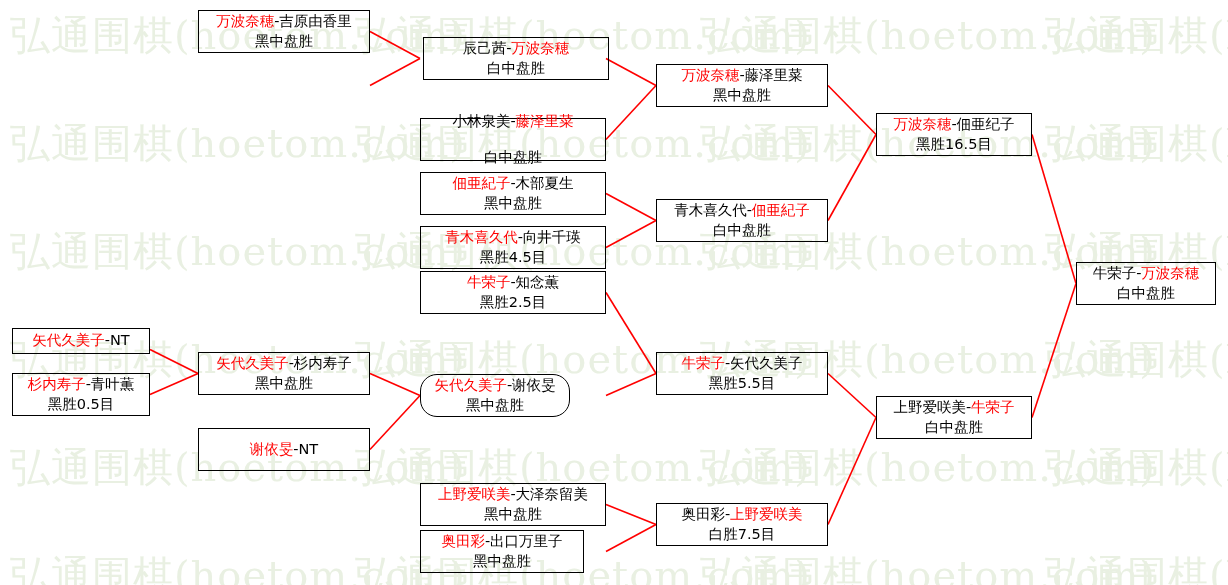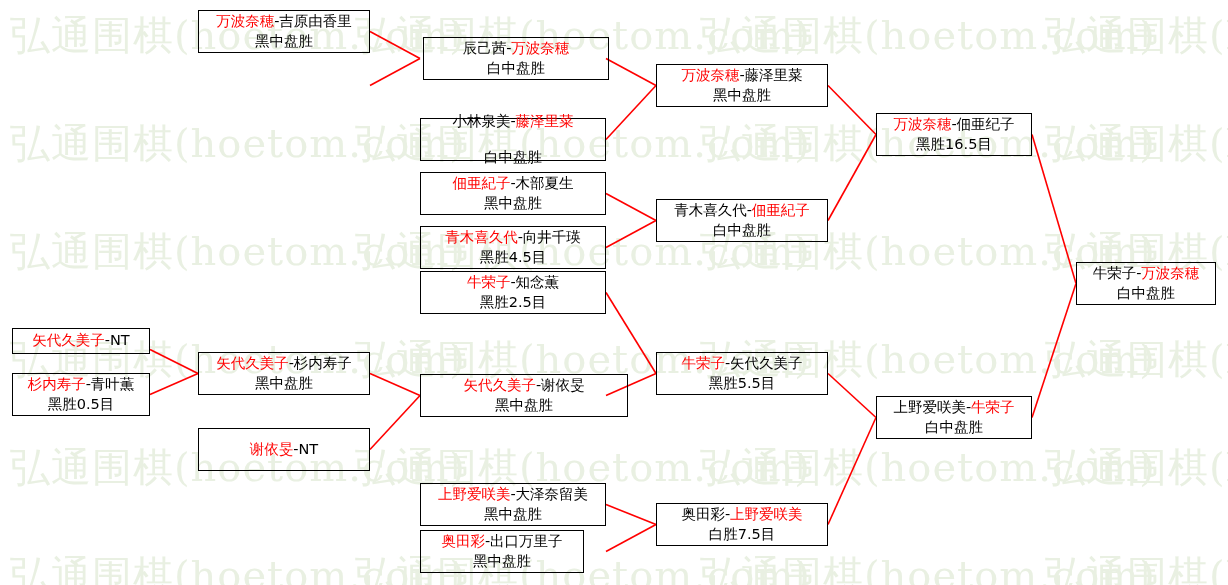--- a/index.html
+++ b/index.html
@@ -120,21 +120,21 @@
       <span class="l1"><span class="r">杉内寿子</span><span class="k">-</span><span class="k">青叶薫</span></span>
       <span class="l2 k">黑胜0.5目</span>
     </div>
     <div class="node" style="left: 198px; top: 352px; width: 172px; height: 43px; border-color: rgb(0, 0, 0);">
       <span class="l1"><span class="r">矢代久美子</span><span class="k">-</span><span class="k">杉内寿子</span></span>
       <span class="l2 k">黑中盘胜</span>
     </div>
     <div class="node" style="left: 198px; top: 428px; width: 172px; height: 43px; border-color: rgb(0, 0, 0);">
       <span class="l1"><span class="r">谢依旻</span><span class="k">-</span><span class="k">NT</span></span>
     </div>
-    <div class="node" style="left: 420px; top: 374px; width: 208px; height: 43px; border-color: rgb(0, 0, 0);">
+    <div class="node" style="left: 420px; top: 374px; width: 150px; height: 43px; border-color: rgb(0, 0, 0); border-radius: 17px;">
       <span class="l1"><span class="r">矢代久美子</span><span class="k">-</span><span class="k">谢依旻</span></span>
       <span class="l2 k">黑中盘胜</span>
     </div>
     <div class="node" style="left: 656px; top: 352px; width: 172px; height: 43px; border-color: rgb(0, 0, 0);">
       <span class="l1"><span class="r">牛荣子</span><span class="k">-</span><span class="k">矢代久美子</span></span>
       <span class="l2 k">黑胜5.5目</span>
     </div>
     <div class="node" style="left: 420px; top: 483px; width: 186px; height: 43px; border-color: rgb(0, 0, 0);">
       <span class="l1"><span class="r">上野爱咲美</span><span class="k">-</span><span class="k">大泽奈留美</span></span>
       <span class="l2 k">黑中盘胜</span>

